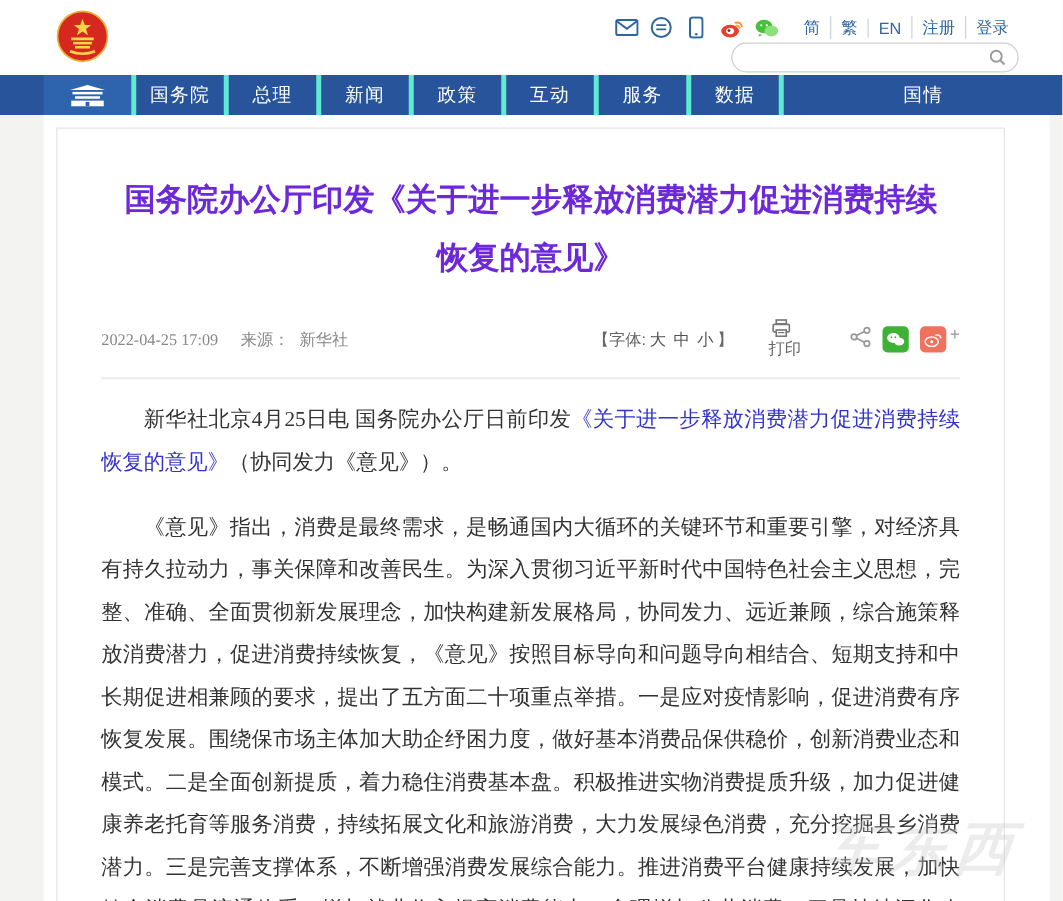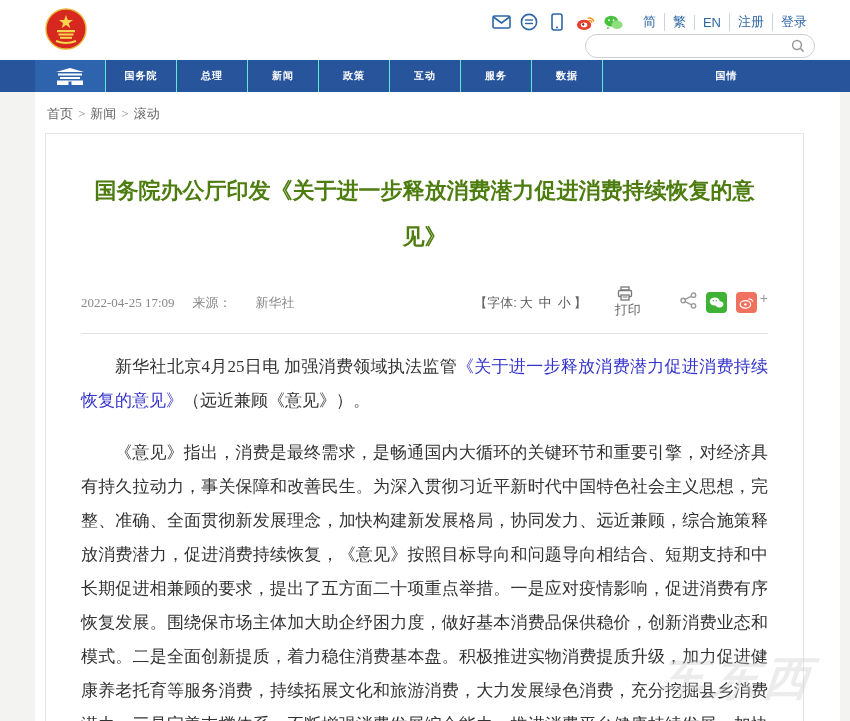--- a/index.html
+++ b/index.html
@@ -20,33 +20,33 @@
   .header-tools .hicon{width:19px;height:19px;margin-left:9px;cursor:pointer;display:inline-flex;align-items:center;justify-content:center;}
   .lang-links{margin-left:12px;font-size:13px;color:#2d66a5;display:flex;align-items:center;}
   .lang-links span.lnk{cursor:pointer;padding:0 8px;}
   .lang-links span.lnk + span.lnk{border-left:1px solid #c9d4e2;}
   .search-box{position:absolute;right:35px;top:34px;width:228px;height:22px;border:1px solid #cfcfcf;border-radius:12px;background:#fff;display:flex;align-items:center;}
   .search-box input{flex:1;border:none;outline:none;background:transparent;height:18px;padding:0 6px 0 12px;font-size:12px;color:#333;}
   .search-btn{width:24px;height:20px;border:none;background:transparent;cursor:pointer;display:flex;align-items:center;justify-content:center;padding:0 8px 0 0;}
   
   .main-nav{height:32px;background:#27549b;display:flex;align-items:stretch;padding-left:35px;box-sizing:border-box;}
   .nav-home{width:70px;background:#2e63ad;display:flex;align-items:center;justify-content:center;cursor:pointer;}
-  .nav-item{width:70px;display:flex;align-items:center;justify-content:center;color:#fff;font-size:10px;font-weight:bold;cursor:pointer;border-left:1px solid #5eead4;letter-spacing:1px;}
+  .nav-item{width:70px;display:flex;align-items:center;justify-content:center;color:#fff;font-size:15px;font-weight:normal;cursor:pointer;border-left:4px solid #5eead4;letter-spacing:1px;}
   .nav-item:last-child{flex:1;}
   
   .page-wrap{position:absolute;left:35px;top:92px;width:805px;height:629px;background:#fff;}
   .breadcrumb{padding:13px 0 0 12px;font-size:13px;color:#666;font-family:"Liberation Serif","DejaVu Serif",serif;}
   .breadcrumb .crumb{cursor:pointer;}
   .breadcrumb .sep{margin:0 5px;color:#888;}
   .article-box{margin:10px 0 0 10px;width:759px;box-sizing:border-box;border:1px solid #e5e5e5;background:#fff;min-height:608px;padding:0 35px;position:relative;}
-  .article-title{margin:34px 10px 0 10px;font-size:22px;line-height:46px;font-weight:bold;color:#4d7c0f;text-align:center;}
+  .article-title{margin:34px 10px 0 10px;font-size:25px;line-height:46px;font-weight:bold;color:#6d28d9;text-align:center;}
   .meta-row{margin-top:26px;display:flex;justify-content:space-between;align-items:center;font-size:13px;color:#888;font-family:"Liberation Serif","DejaVu Serif",serif;gap:21px;}
   .meta-left{display:flex;align-items:center;}
   .meta-date{margin-right:18px;}
-  .meta-source-label{margin-right:24px;}
+  .meta-source-label{margin-right:8px;}
   .meta-right{display:flex;align-items:center;font-family:"Liberation Sans","DejaVu Sans",sans-serif;margin-left:32px;}
   .font-size-ctrl{color:#666;font-size:13px;margin-right:28px;}
   .font-size-ctrl .fsz{cursor:pointer;margin:0 3px;color:#555;}
   .print-btn{display:flex;align-items:center;color:#666;cursor:pointer;margin-right:30px;flex-direction:column;}
   .print-btn svg{margin-right:5px;}
   .share-group{display:flex;align-items:flex-start;}
   .share-icon{cursor:pointer;margin-left:9px;display:inline-flex;}
   .sq{width:21px;height:21px;border-radius:4px;display:inline-flex;align-items:center;justify-content:center;}
   .sq.wechat{background:#3eb234;}
   .sq.weibo{background:#f0725e;}
@@ -145,23 +145,20 @@
   <div class="nav-item">总理</div>
   <div class="nav-item">新闻</div>
   <div class="nav-item">政策</div>
   <div class="nav-item">互动</div>
   <div class="nav-item">服务</div>
   <div class="nav-item">数据</div>
   <div class="nav-item">国情</div>
 </nav>
 
 <div class="page-wrap">
-  <div class="breadcrumb">
-    <span class="crumb">首页</span><span class="sep">&gt;</span><span class="crumb">新闻</span><span class="sep">&gt;</span><span class="crumb">滚动</span>
-  </div>
 
   <div class="article-box">
     <h1 class="article-title">国务院办公厅印发《关于进一步释放消费潜力促进消费持续恢复的意见》</h1>
 
     <div class="meta-row">
       <div class="meta-left">
         <span class="meta-date">2022-04-25 17:09</span>
         <span class="meta-source-label">来源：</span>
         <span>新华社</span>
       </div>
@@ -202,20 +199,20 @@
               </svg>
           </span>
           <span class="plus-more">+</span>
         </span>
       </div>
     </div>
 
     <hr class="meta-divider">
 
     <div class="article-body">
-      <p><span>新华社北京4月25日电 加强消费领域执法监管</span><a>《关于进一步释放消费潜力促进消费持续恢复的意见》</a><span>（远近兼顾《意见》）。</span></p>
+      <p><span>新华社北京4月25日电 国务院办公厅日前印发</span><a>《关于进一步释放消费潜力促进消费持续恢复的意见》</a><span>（协同发力《意见》）。</span></p>
       <p>《意见》指出，消费是最终需求，是畅通国内大循环的关键环节和重要引擎，对经济具有持久拉动力，事关保障和改善民生。为深入贯彻习近平新时代中国特色社会主义思想，完整、准确、全面贯彻新发展理念，加快构建新发展格局，协同发力、远近兼顾，综合施策释放消费潜力，促进消费持续恢复，《意见》按照目标导向和问题导向相结合、短期支持和中长期促进相兼顾的要求，提出了五方面二十项重点举措。一是应对疫情影响，促进消费有序恢复发展。围绕保市场主体加大助企纾困力度，做好基本消费品保供稳价，创新消费业态和模式。二是全面创新提质，着力稳住消费基本盘。积极推进实物消费提质升级，加力促进健康养老托育等服务消费，持续拓展文化和旅游消费，大力发展绿色消费，充分挖掘县乡消费潜力。三是完善支撑体系，不断增强消费发展综合能力。推进消费平台健康持续发展，加快健全消费品流通体系，增加就业收入提高消费能力，合理增加公共消费。四是持续深化改革，全力营造安全放心诚信消费环境。破除限制消费障碍壁垒，健全消费标准体系，加强消费领域执法监管，全面加强消费者权益保护。五是强化保障措施，进一步夯实消费高质量发展基础。加强财税支持，优化金融服务，强化用地用房保障，压实各方责任。</p>
 
     </div>
   </div>
 </div>
 
 <div class="watermark">车东西</div>
 
 </body></html>

